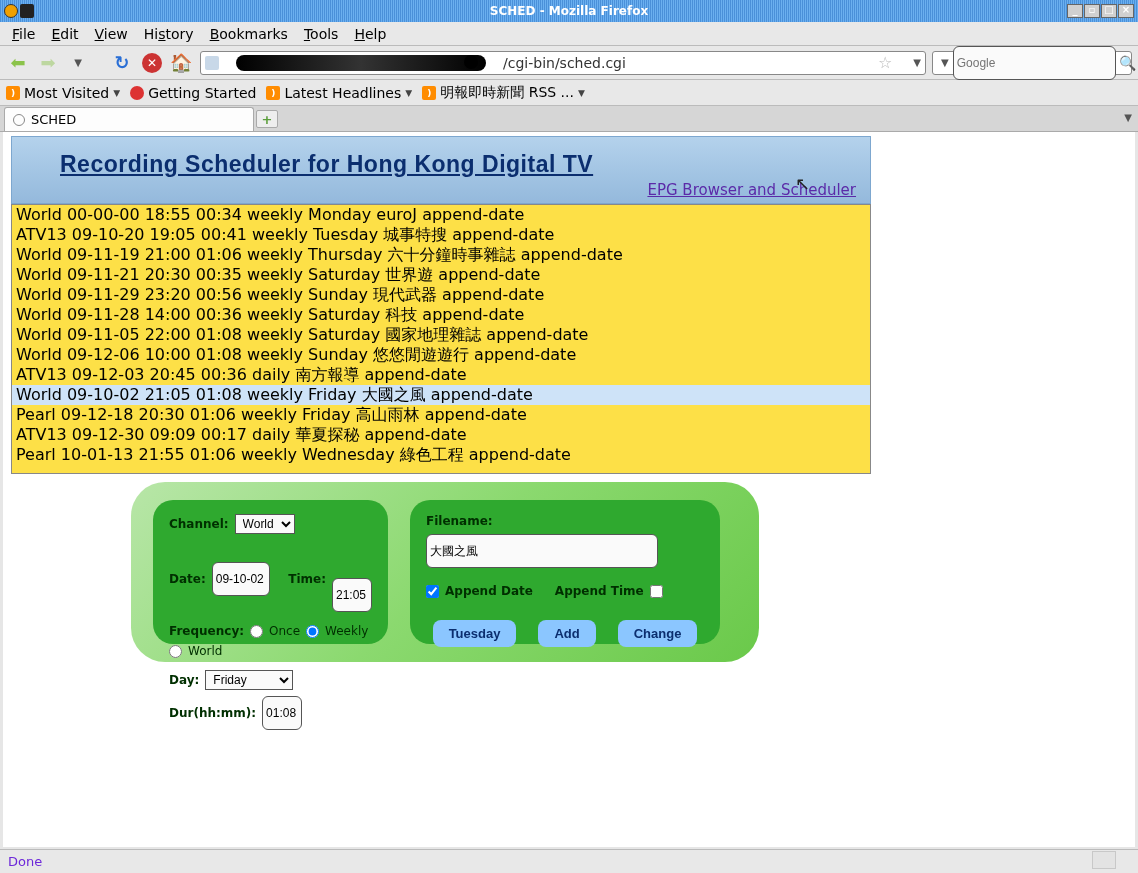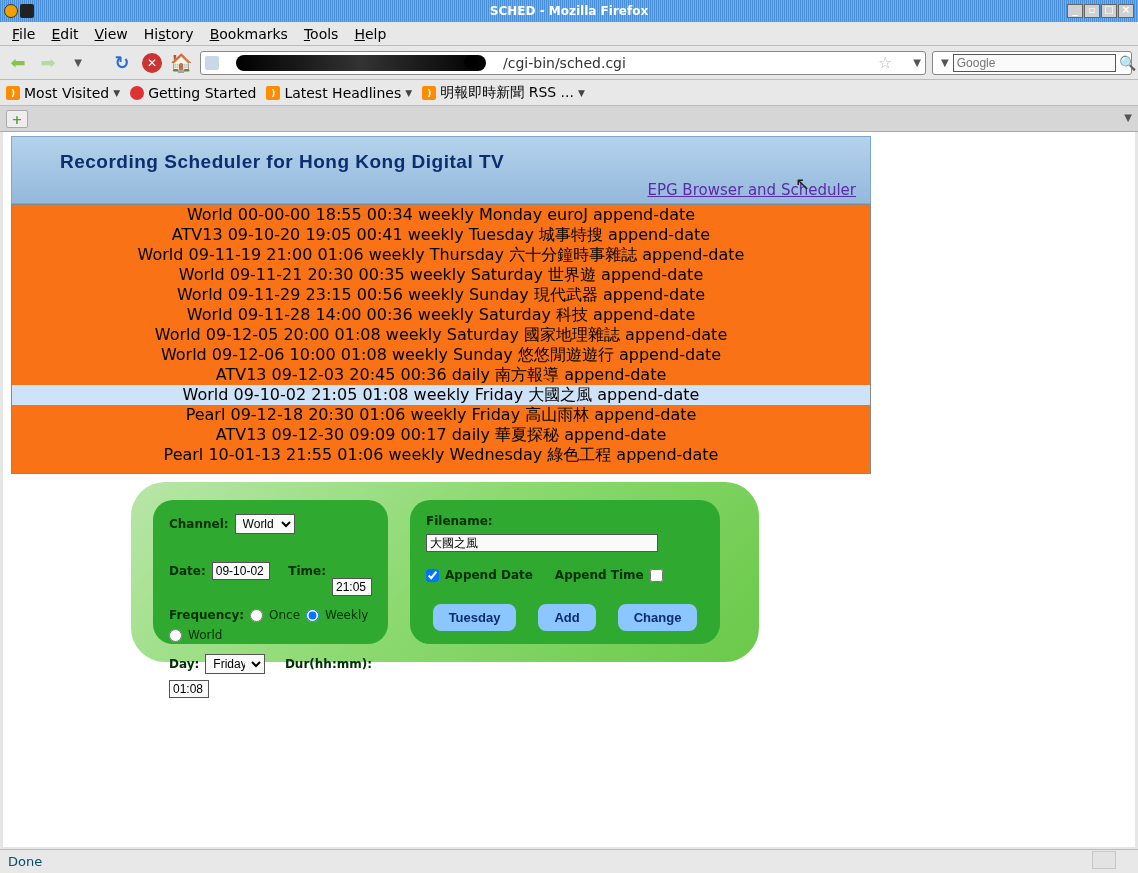--- a/index.html
+++ b/index.html
@@ -51,49 +51,49 @@
 
 .tabstrip{height:26px;background:#d6d6d6;border-bottom:1px solid #aaa;display:flex;align-items:end;padding-left:4px;position:relative;}
 .tab{height:24px;min-width:250px;background:#fdfdfd;border:1px solid #aaa;border-bottom:0;border-radius:3px 3px 0 0;display:flex;align-items:center;padding:0 8px;gap:6px;font-size:13px;}
 .tab-fav{width:12px;height:12px;border-radius:50%;border:1px solid #888;}
 .new-tab{width:22px;height:18px;background:#eee;border:1px solid #aaa;border-radius:2px;display:flex;align-items:center;justify-content:center;color:#5a9e3a;font-weight:bold;cursor:pointer;margin-left:2px;margin-bottom:3px;}
 .tab-menu{position:absolute;right:6px;top:6px;color:#555;font-size:10px;cursor:pointer;}
 
 
 .content{position:absolute;top:132px;left:3px;right:3px;bottom:26px;background:#fff;overflow:hidden;}
 .banner{height:68px;margin:4px 8px 0 8px;width:860px;background:linear-gradient(#b4d2ec,#94b9dc);border:1px solid #7da7cf;position:relative;}
-.banner-title{position:absolute;top:14px;left:48px;font-family:"Arial Narrow",Arial;font-weight:bold;font-size:19px;color:#0b2e6f;letter-spacing:0.5px;}
+.banner-title{position:absolute;top:14px;left:48px;font-family:"Arial Narrow",Arial;font-weight:bold;font-size:23px;color:#0b2e6f;letter-spacing:0.5px;text-decoration:underline;}
 .banner-link{position:absolute;bottom:4px;right:14px;color:#5b2aa8;text-decoration:underline;font-size:15px;}
 .cursor-arrow{position:absolute;right:60px;top:36px;font-size:18px;color:#222;}
 
-.listbox{margin:0 8px;width:860px;height:270px;border:1px solid #888;overflow-y:scroll;background:#f97316;font-size:16px;line-height:20px;text-align:center;}
+.listbox{margin:0 8px;width:860px;height:270px;border:1px solid #888;overflow-y:scroll;background:#fde047;font-size:16px;line-height:20px;}
 .list-row{padding:0 4px;white-space:nowrap;cursor:pointer;}
 .list-row.selected{background:#cee3f8;}
 
 
 .form-wrap{margin:8px 0 0 128px;width:628px;height:180px;border-radius:34px;background:linear-gradient(135deg,#b8e6a8,#8bd96f,#6ac94a);padding:18px 22px;display:flex;gap:22px;}
 .form-left,.form-right{background:#2fa92f;border-radius:20px;padding:14px 16px;color:#002f00;font-size:12px;}
 .form-left{width:235px;}
 .form-right{width:310px;position:relative;}
 .frow{display:flex;align-items:center;gap:6px;margin-bottom:12px;flex-wrap:wrap;}
 .flabel{font-weight:bold;font-size:12px;}
 select,input[type=text]{font-size:12px;padding:1px 3px;border:1px solid #555;background:#fafafa;}
-input[type=text]{height:18px;}
+input[type=text]{height:34px;border-radius:6px;}
 .w-channel{width:60px;}
 .w-date{width:58px;}
 .w-time{width:40px;margin-top:32px;}
 .w-dur{width:40px;}
-.w-day{width:60px;}
+.w-day{width:88px;}
 .w-file{width:232px;}
 input[type=radio],input[type=checkbox]{vertical-align:middle;}
 .btns{display:flex;gap:22px;justify-content:center;}
 .fbtn{background:#8bc6ff;border:0;border-radius:8px;padding:6px 16px;font-weight:bold;color:#0b2e6f;font-size:13px;cursor:pointer;}
 
 
-.statusbar{position:absolute;bottom:0;left:0;right:0;height:24px;background:#e8e8e8;border-top:1px solid #bbb;display:flex;align-items:center;padding:0 8px;font-size:13px;color:#0c4a6e;}
+.statusbar{position:absolute;bottom:0;left:0;right:0;height:24px;background:#e8e8e8;border-top:1px solid #bbb;display:flex;align-items:center;padding:0 8px;font-size:13px;color:#6d28d9;}
 .status-ico{position:absolute;right:22px;bottom:4px;width:24px;height:18px;background:#e0e0e0;border:1px solid #aaa;opacity:.5;}
 
 </style>
 </head>
 <body>
 
 <div class="titlebar">
   <div class="titlebar-left">
     <span class="tb-ico"></span>
     <span class="tb-ico2"></span>
@@ -158,39 +158,43 @@
       <span class="drop">▼</span>
     </div>
     <div class="bm-item">
       <span class="bm-ico rss">)</span>
       <span>明報即時新聞 RSS ...</span>
       <span class="drop">▼</span>
     </div>
   </div>
 
 <div class="tabstrip">
+  <div class="tab">
+    <span class="tab-fav"></span>
+    <span>SCHED</span>
+  </div>
   <div class="new-tab">+</div>
   <span class="tab-menu">▼</span>
 </div>
 
 <div class="content">
   <div class="banner">
     <div class="banner-title">Recording Scheduler for Hong Kong Digital TV</div>
     <a class="banner-link">EPG Browser and Scheduler</a>
     <span class="cursor-arrow">↖</span>
   </div>
 
   <div class="listbox" id="listbox">
       <div class="list-row">World 00-00-00 18:55 00:34 weekly Monday euroJ append-date</div>
       <div class="list-row">ATV13 09-10-20 19:05 00:41 weekly Tuesday 城事特搜 append-date</div>
       <div class="list-row">World 09-11-19 21:00 01:06 weekly Thursday 六十分鐘時事雜誌 append-date</div>
       <div class="list-row">World 09-11-21 20:30 00:35 weekly Saturday 世界遊 append-date</div>
-      <div class="list-row">World 09-11-29 23:15 00:56 weekly Sunday 現代武器 append-date</div>
+      <div class="list-row">World 09-11-29 23:20 00:56 weekly Sunday 現代武器 append-date</div>
       <div class="list-row">World 09-11-28 14:00 00:36 weekly Saturday 科技 append-date</div>
-      <div class="list-row">World 09-12-05 20:00 01:08 weekly Saturday 國家地理雜誌 append-date</div>
+      <div class="list-row">World 09-11-05 22:00 01:08 weekly Saturday 國家地理雜誌 append-date</div>
       <div class="list-row">World 09-12-06 10:00 01:08 weekly Sunday 悠悠閒遊遊行 append-date</div>
       <div class="list-row">ATV13 09-12-03 20:45 00:36 daily 南方報導 append-date</div>
       <div class="list-row selected">World 09-10-02 21:05 01:08 weekly Friday 大國之風 append-date</div>
       <div class="list-row">Pearl 09-12-18 20:30 01:06 weekly Friday 高山雨林 append-date</div>
       <div class="list-row">ATV13 09-12-30 09:09 00:17 daily 華夏探秘 append-date</div>
       <div class="list-row">Pearl 10-01-13 21:55 01:06 weekly Wednesday 綠色工程 append-date</div>
     </div>
 
   <div class="form-wrap">
     <div class="form-left">

